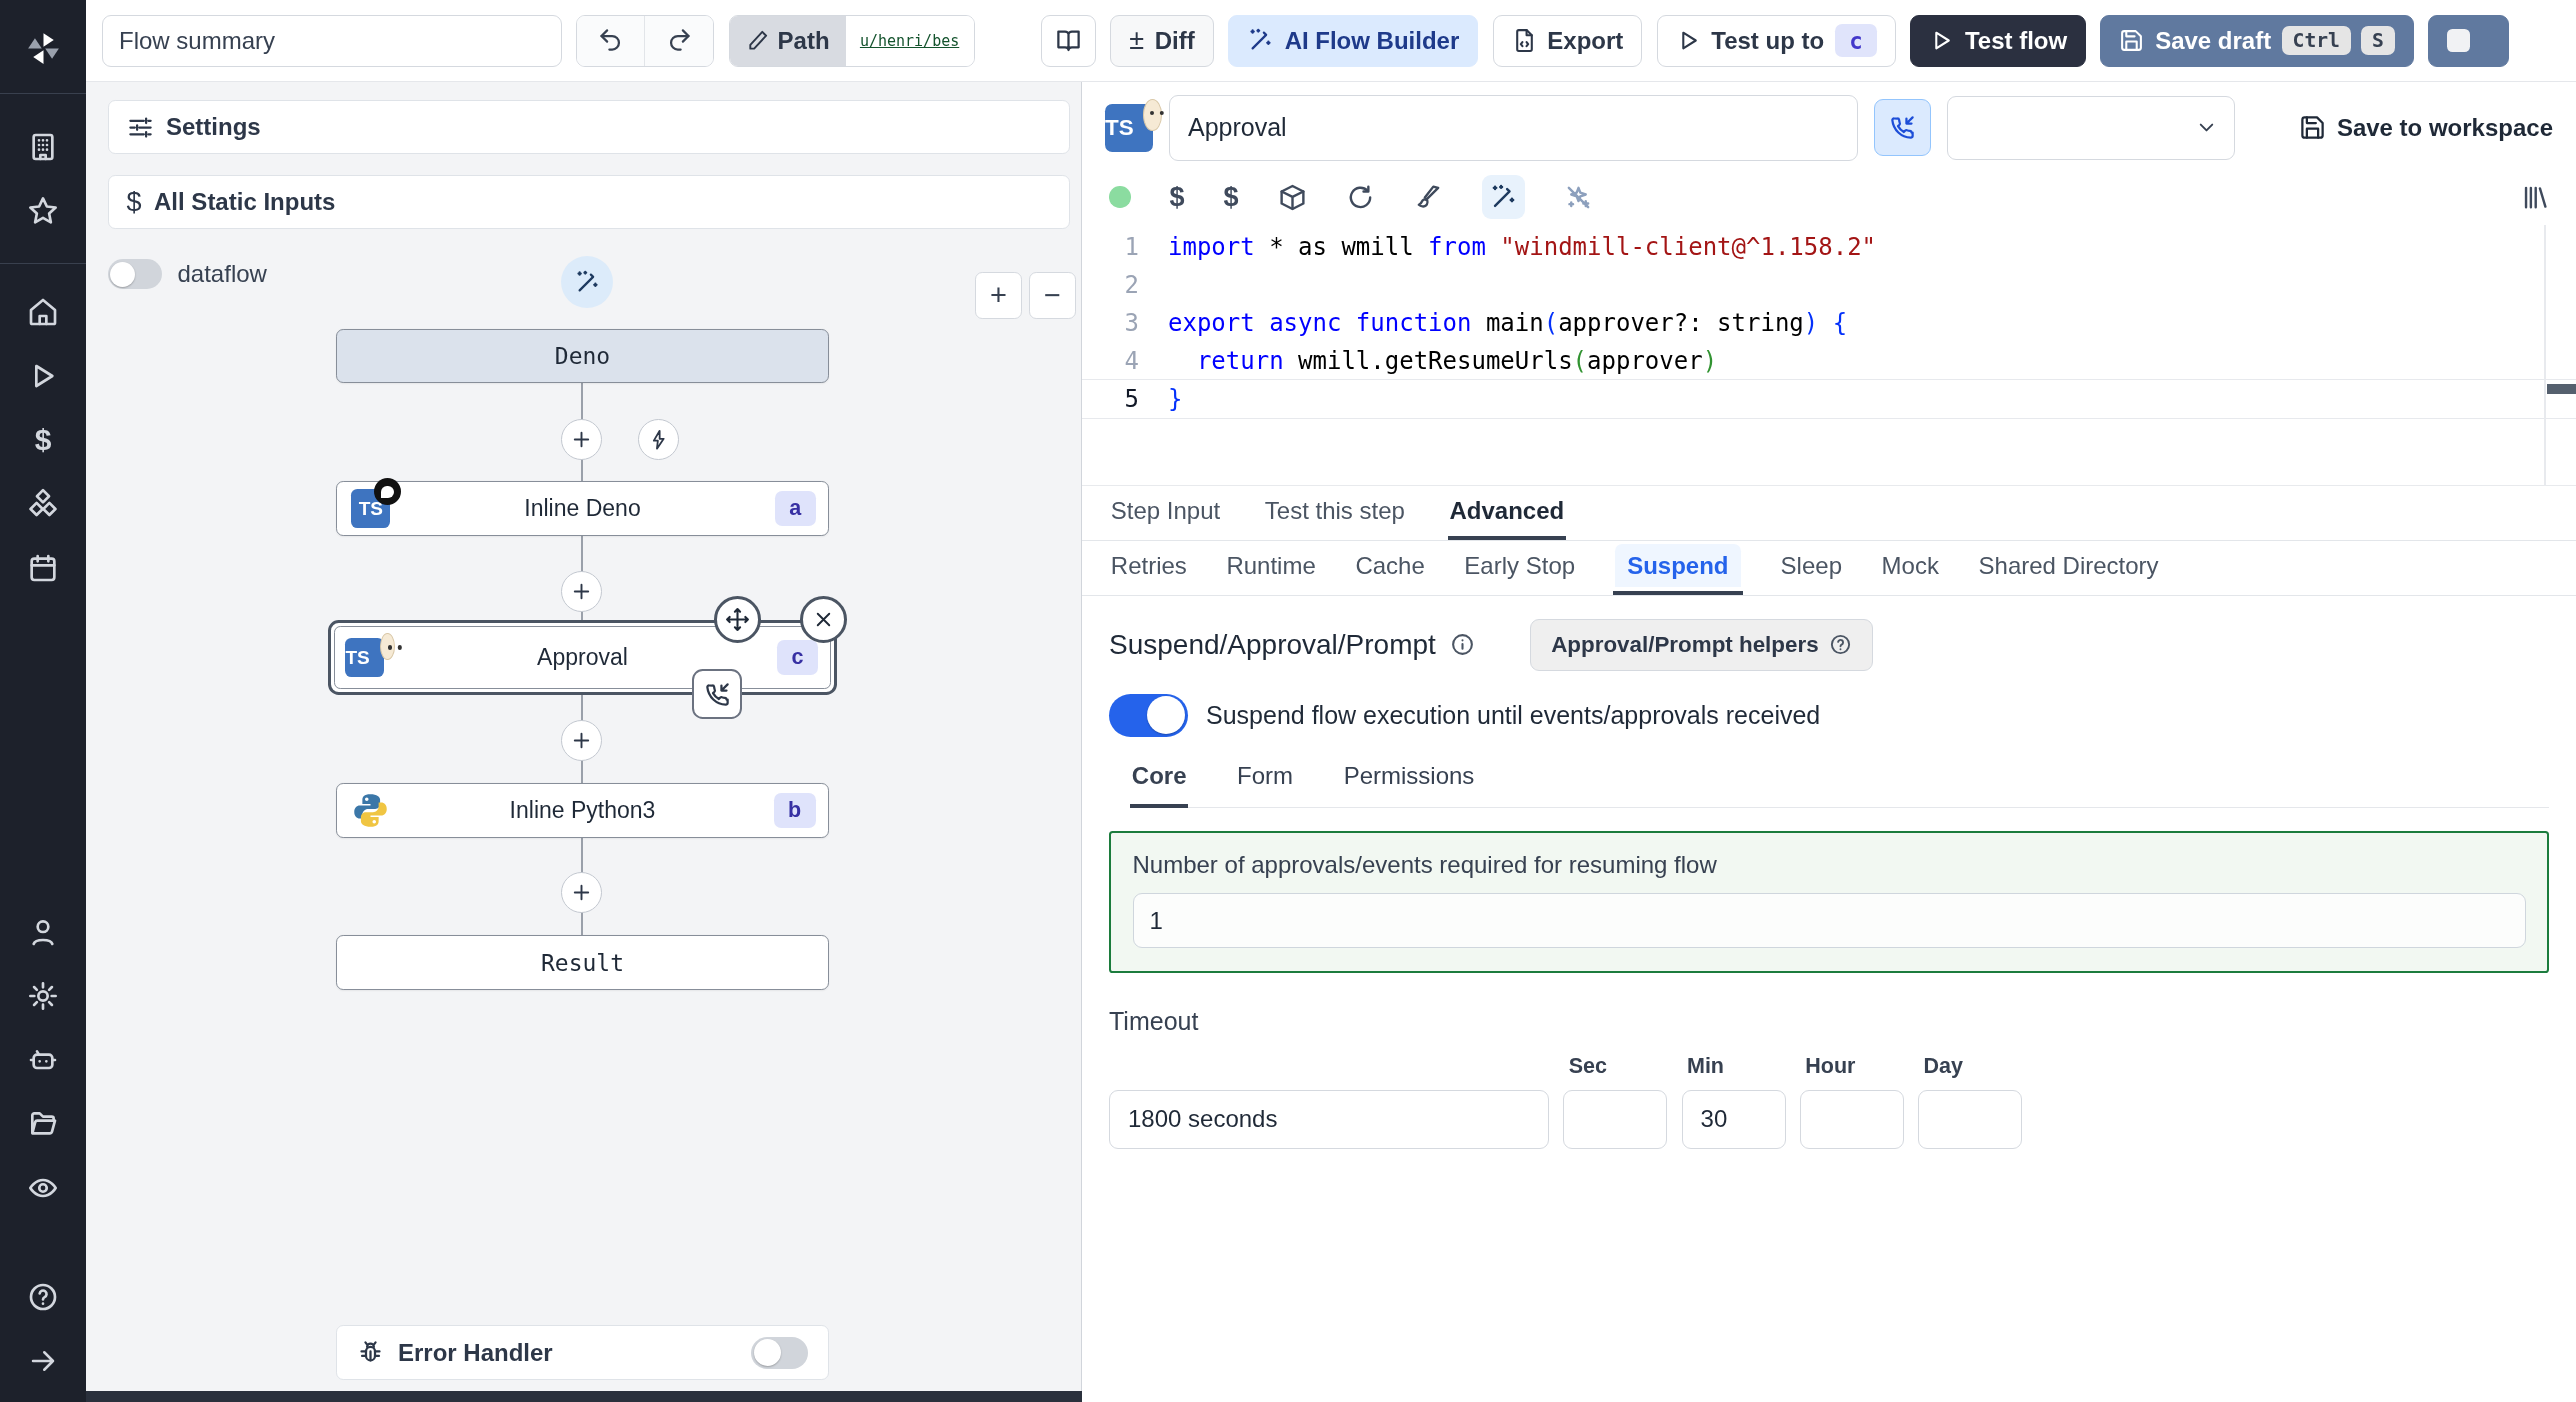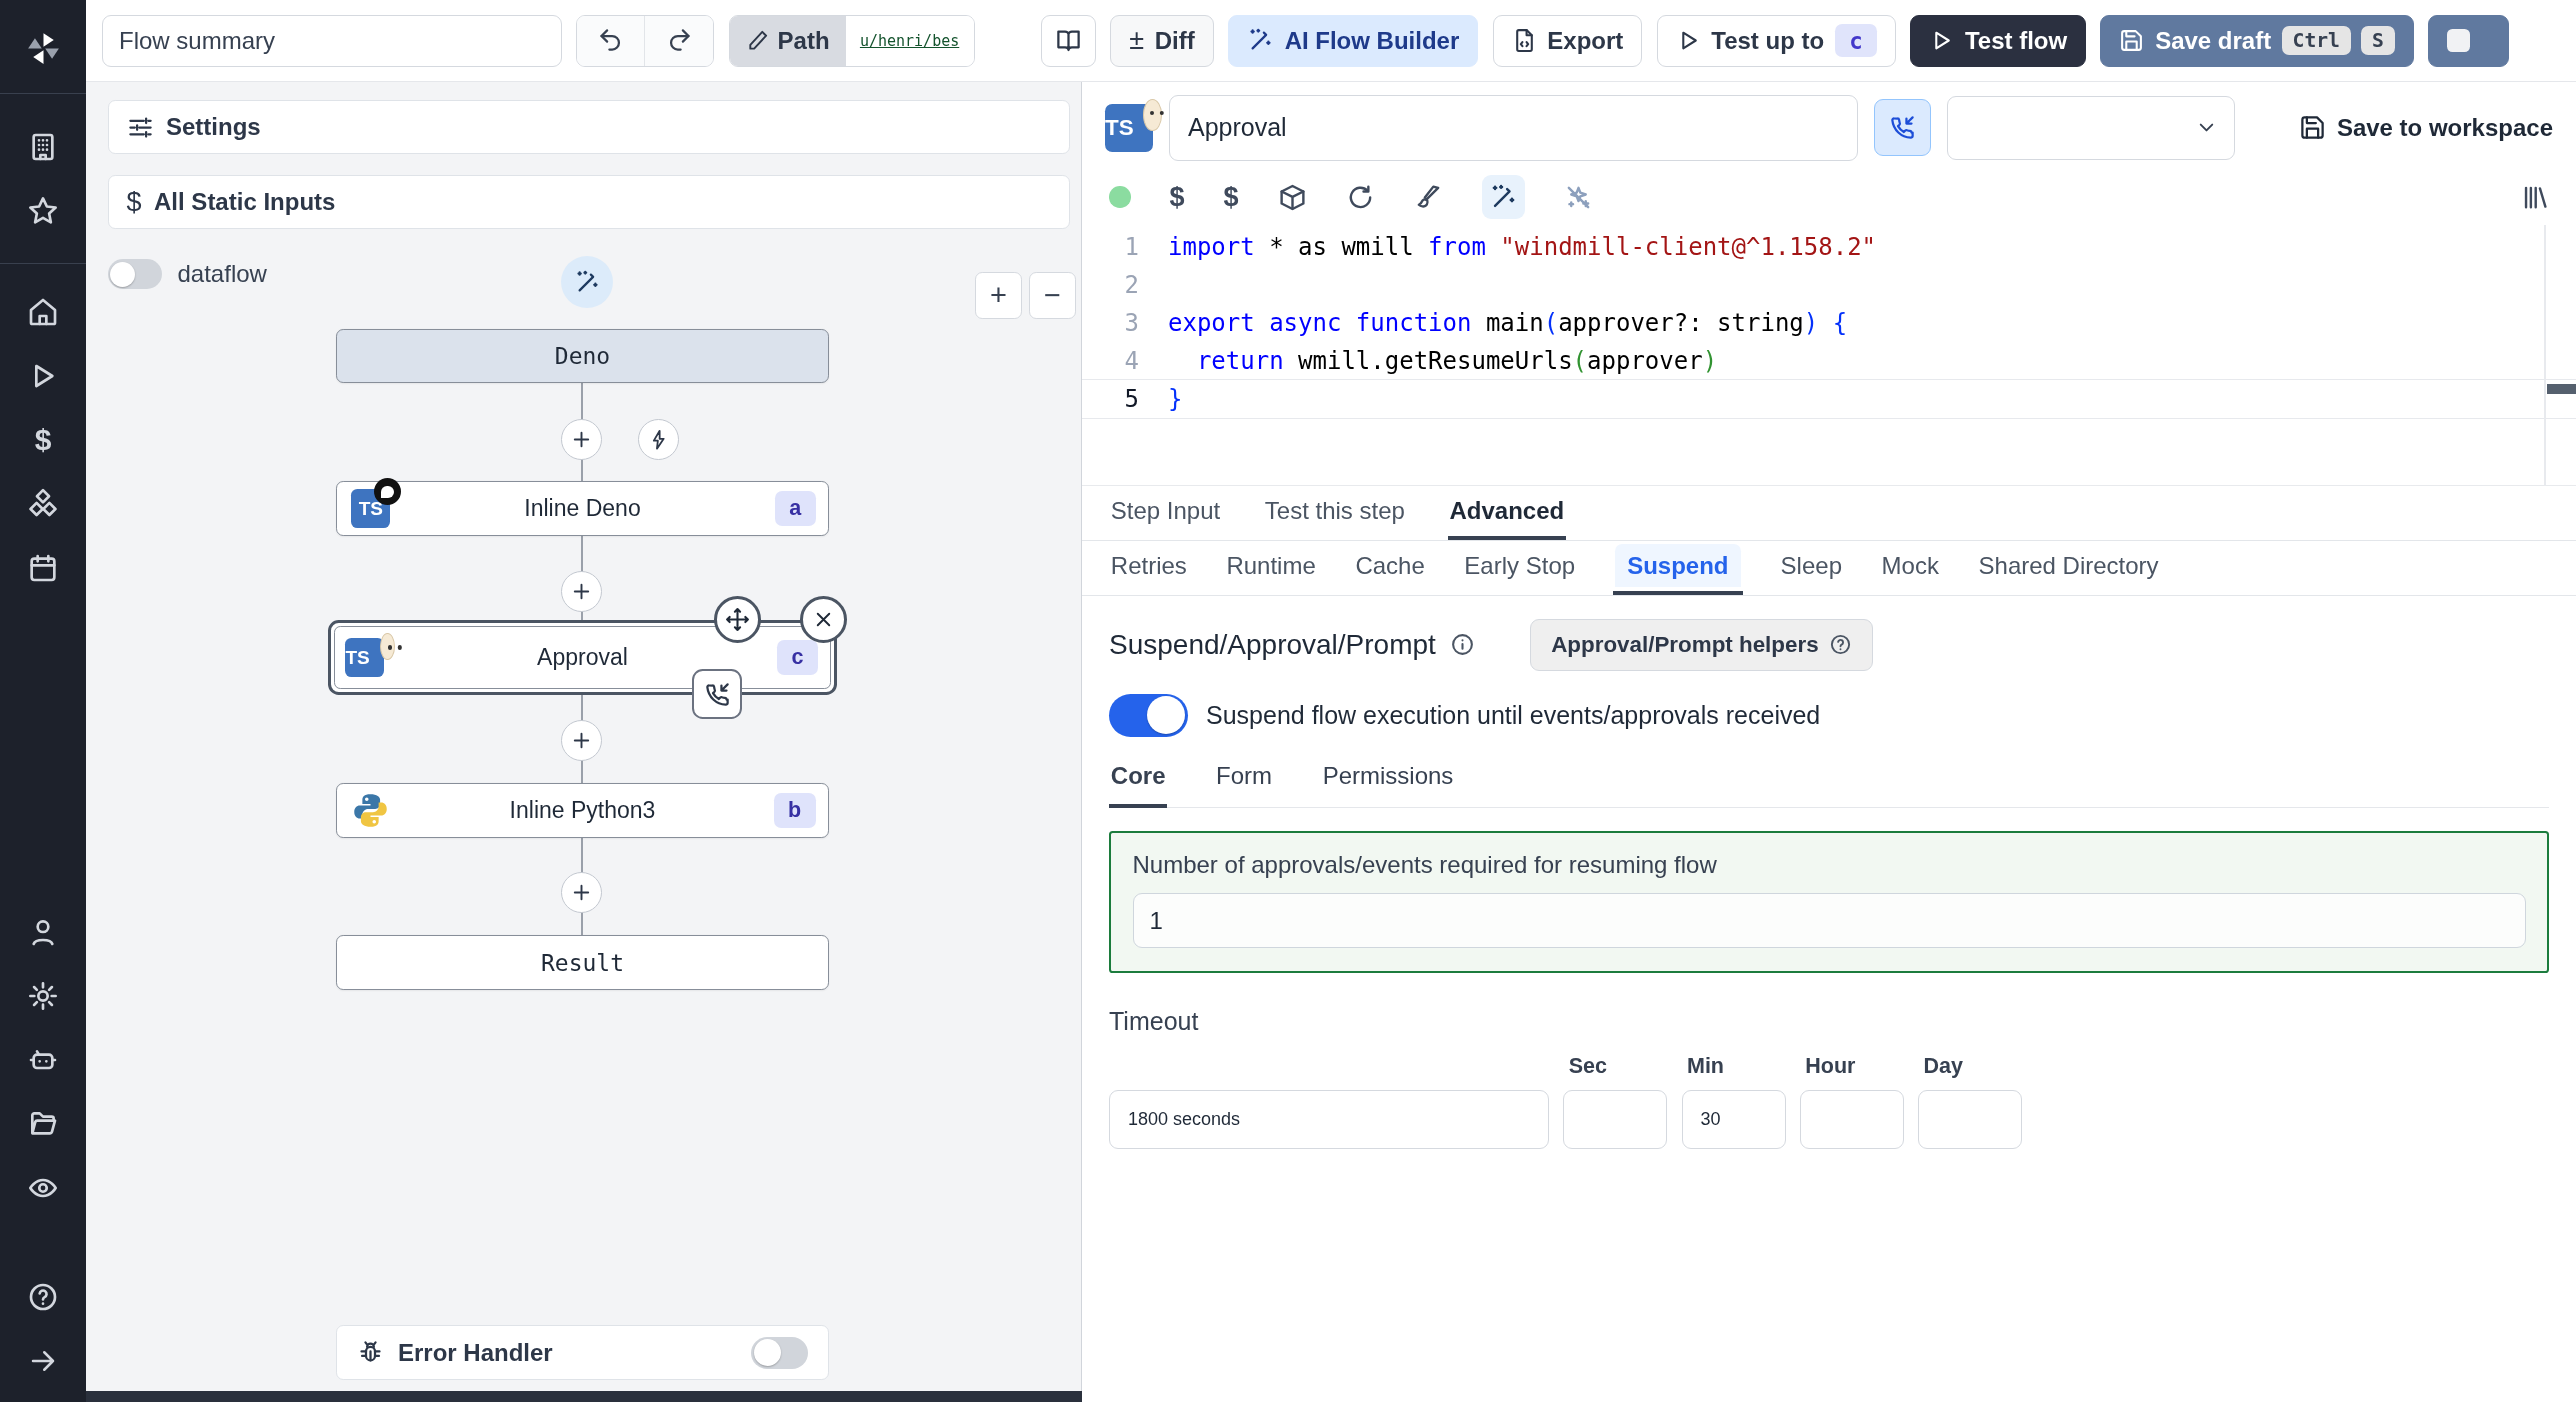--- a/index.html
+++ b/index.html
@@ -110,29 +110,29 @@
   .tab.active { color:#1f2937; font-weight:600; border-bottom-color:#374151; }
   .subtab.active { color:#2563eb; border-bottom-color:#374151; }
   .subtab.active .pill { background:#eff6ff; border-radius:7.2px 7.2px 0 0; padding:7.2px 12.5px; }
 
   
   .rp-body { flex:1; padding:23px 27px; overflow:hidden; }
   .sus-head { display:flex; align-items:center; gap:14.3px; }
   .sus-head h1 { font-size:28px; font-weight:400; color:#1f2937; }
   .helpers-btn { margin-left:41px; height:52px; display:flex; align-items:center; gap:10.7px; border:1.3px solid #d5d9df; border-radius:9px; padding:0 19.7px; font-size:22.4px; font-weight:600; color:#2d3748; cursor:pointer; }
   .sus-toggle-row { display:flex; align-items:center; gap:18px; margin-top:23px; font-size:25px; color:#1f2937; }
-  .core-tabs { display:flex; gap:47px; margin-top:25px; border-bottom:0.9px solid #e5e7eb; font-size:24px; color:#374151; }
+  .core-tabs { display:flex; gap:47px; margin-top:25px; border-bottom:0.9px solid #e5e7eb; font-size:24px; color:#374151;margin-left:21px; }
   .core-tab { padding:0 1.8px 14.3px; cursor:pointer; border-bottom:4.5px solid transparent; margin-bottom:-0.9px; }
   .core-tab.active { border-bottom-color:#374151; font-weight:600; }
   .green-box { margin-top:23px; border:2.2px solid #1c7c3d; background:#f2f8f2; border-radius:3.6px; padding:18px 21.5px 23px; }
   .green-box label { font-size:24px; color:#374151; }
   .green-box input { margin-top:14.3px; width:100%; height:55px; border:1.3px solid #cfd6dd; border-radius:9px; background:#fcfdfc; padding:0 16px; font-size:24px; color:#1f2937; font-family:"Liberation Sans",sans-serif; }
   .timeout-label { margin-top:34px; font-size:25px; color:#374151; }
   .timeout-row { display:flex; align-items:flex-end; gap:14.3px; margin-top:18px; }
-  .t-input { height:59px; border:1.3px solid #d5d9df; border-radius:9px; padding:0 18px; font-size:18px; color:#1f2937; font-family:"Liberation Sans",sans-serif; background:#fff; }
+  .t-input { height:59px; border:1.3px solid #d5d9df; border-radius:9px; padding:0 18px; font-size:24px; color:#1f2937; font-family:"Liberation Sans",sans-serif; background:#fff; }
   .t-main { width:440px; }
   .unit { display:flex; flex-direction:column; }
   .unit .ulabel { font-size:21.5px; font-weight:600; color:#374151; margin:0 0 10.7px 5.4px; }
   .unit .t-input { width:104px; }
 </style>
 </head>
 <body>
 
 <div class="app">
 

